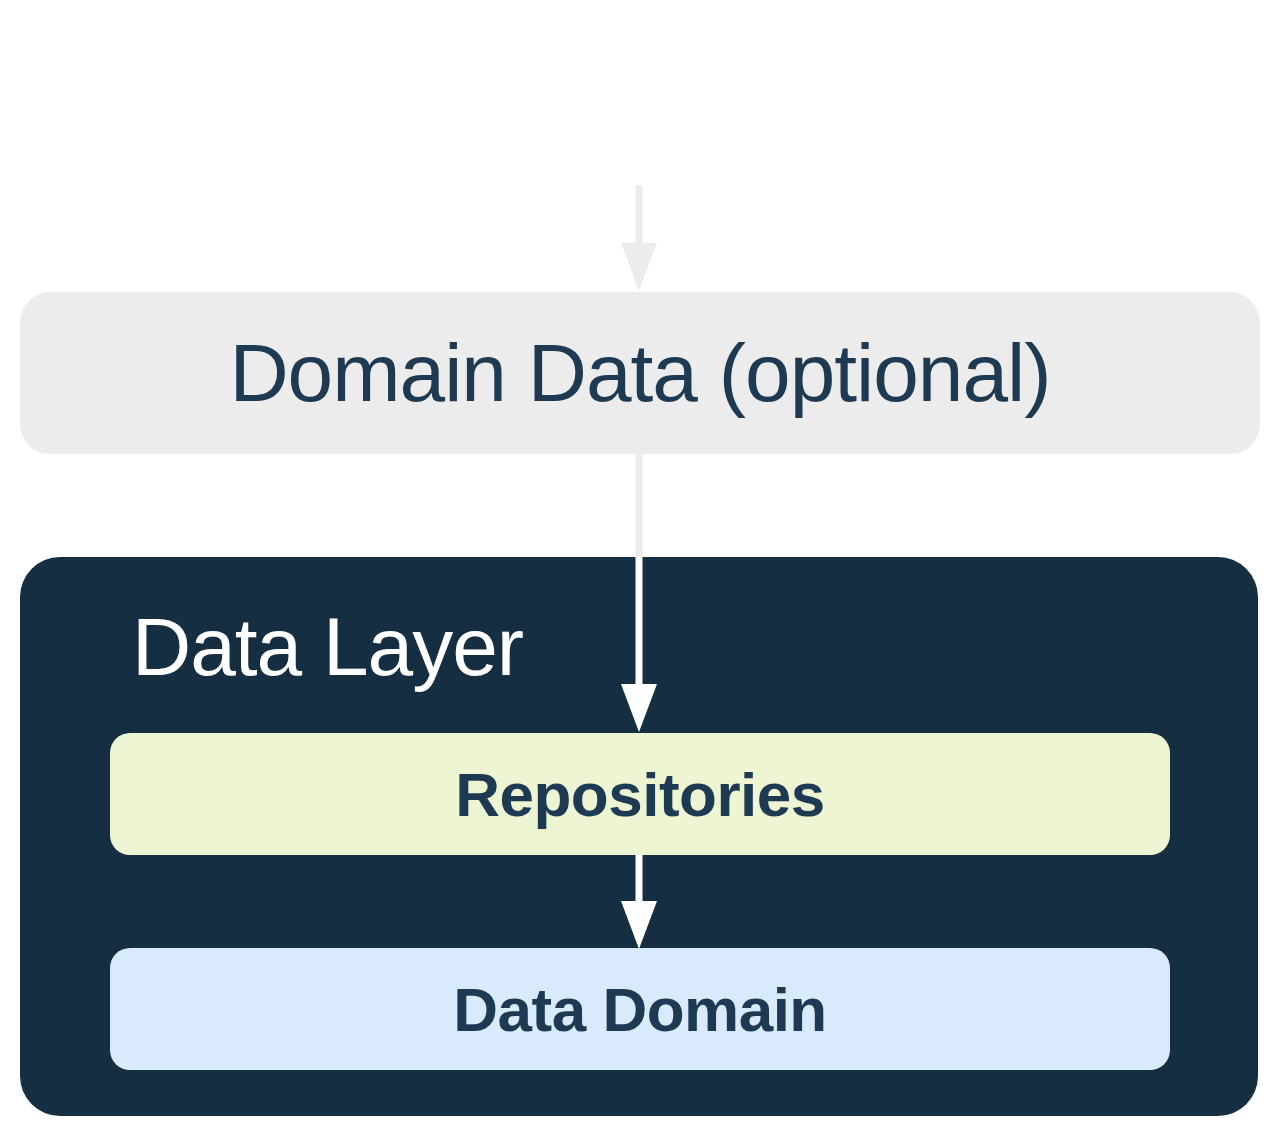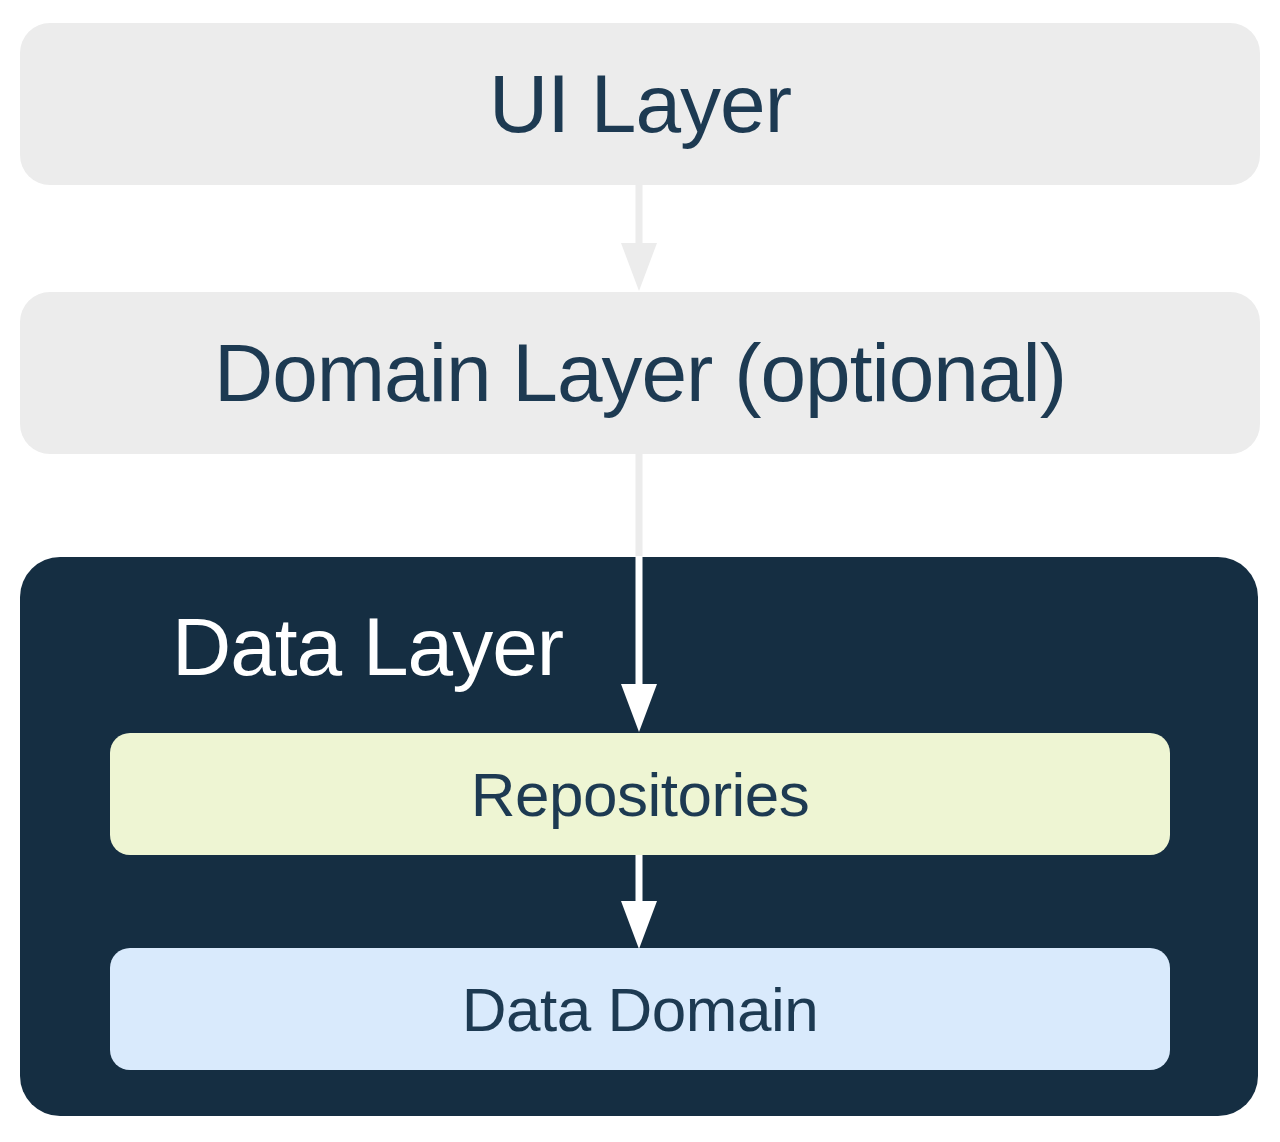--- a/index.html
+++ b/index.html
@@ -55,50 +55,47 @@
     left: 90px;
     width: 1060px;
     height: 122px;
     border-radius: 20px;
     display: flex;
     align-items: center;
     justify-content: center;
   }
   .inner-box .inner-label {
     font-size: 62px;
-    font-weight: 400;
+    font-weight: 700;
     letter-spacing: -0.5px;
     white-space: nowrap;
   }
   #repositories-box { top: 176px; }
   #data-sources-box { top: 391px; }
   #arrow-overlay {
     position: absolute;
     left: 0;
     top: 0;
     width: 1280px;
     height: 1142px;
     pointer-events: none;
   }
 </style>
 </head>
 <body>
 
 <div id="canvas" style="background-color: rgb(255, 255, 255);">
 
-  <div id="ui-layer-box" class="layer-box" style="background-color: rgb(236, 236, 236);">
-    <span class="layer-label" style="color: rgb(29, 58, 82);">UI Layer</span>
-  </div>
 
   <div id="domain-layer-box" class="layer-box" style="background-color: rgb(236, 236, 236);">
-    <span class="layer-label" style="color: rgb(29, 58, 82);">Domain Layer (optional)</span>
+    <span class="layer-label" style="color: rgb(29, 58, 82);">Domain Data (optional)</span>
   </div>
 
   <div id="data-layer-box" style="background-color: rgb(21, 46, 66);">
-    <span id="data-layer-title" style="color: rgb(255, 255, 255); margin-left: 40px;">Data Layer</span>
+    <span id="data-layer-title" style="color: rgb(255, 255, 255);">Data Layer</span>
 
     <div id="repositories-box" class="inner-box" style="background-color: rgb(238, 245, 211);">
       <span class="inner-label" style="color: rgb(29, 58, 82);">Repositories</span>
     </div>
 
     <div id="data-sources-box" class="inner-box" style="background-color: rgb(217, 234, 252);">
       <span class="inner-label" style="color: rgb(29, 58, 82);">Data Domain</span>
     </div>
   </div>
 

